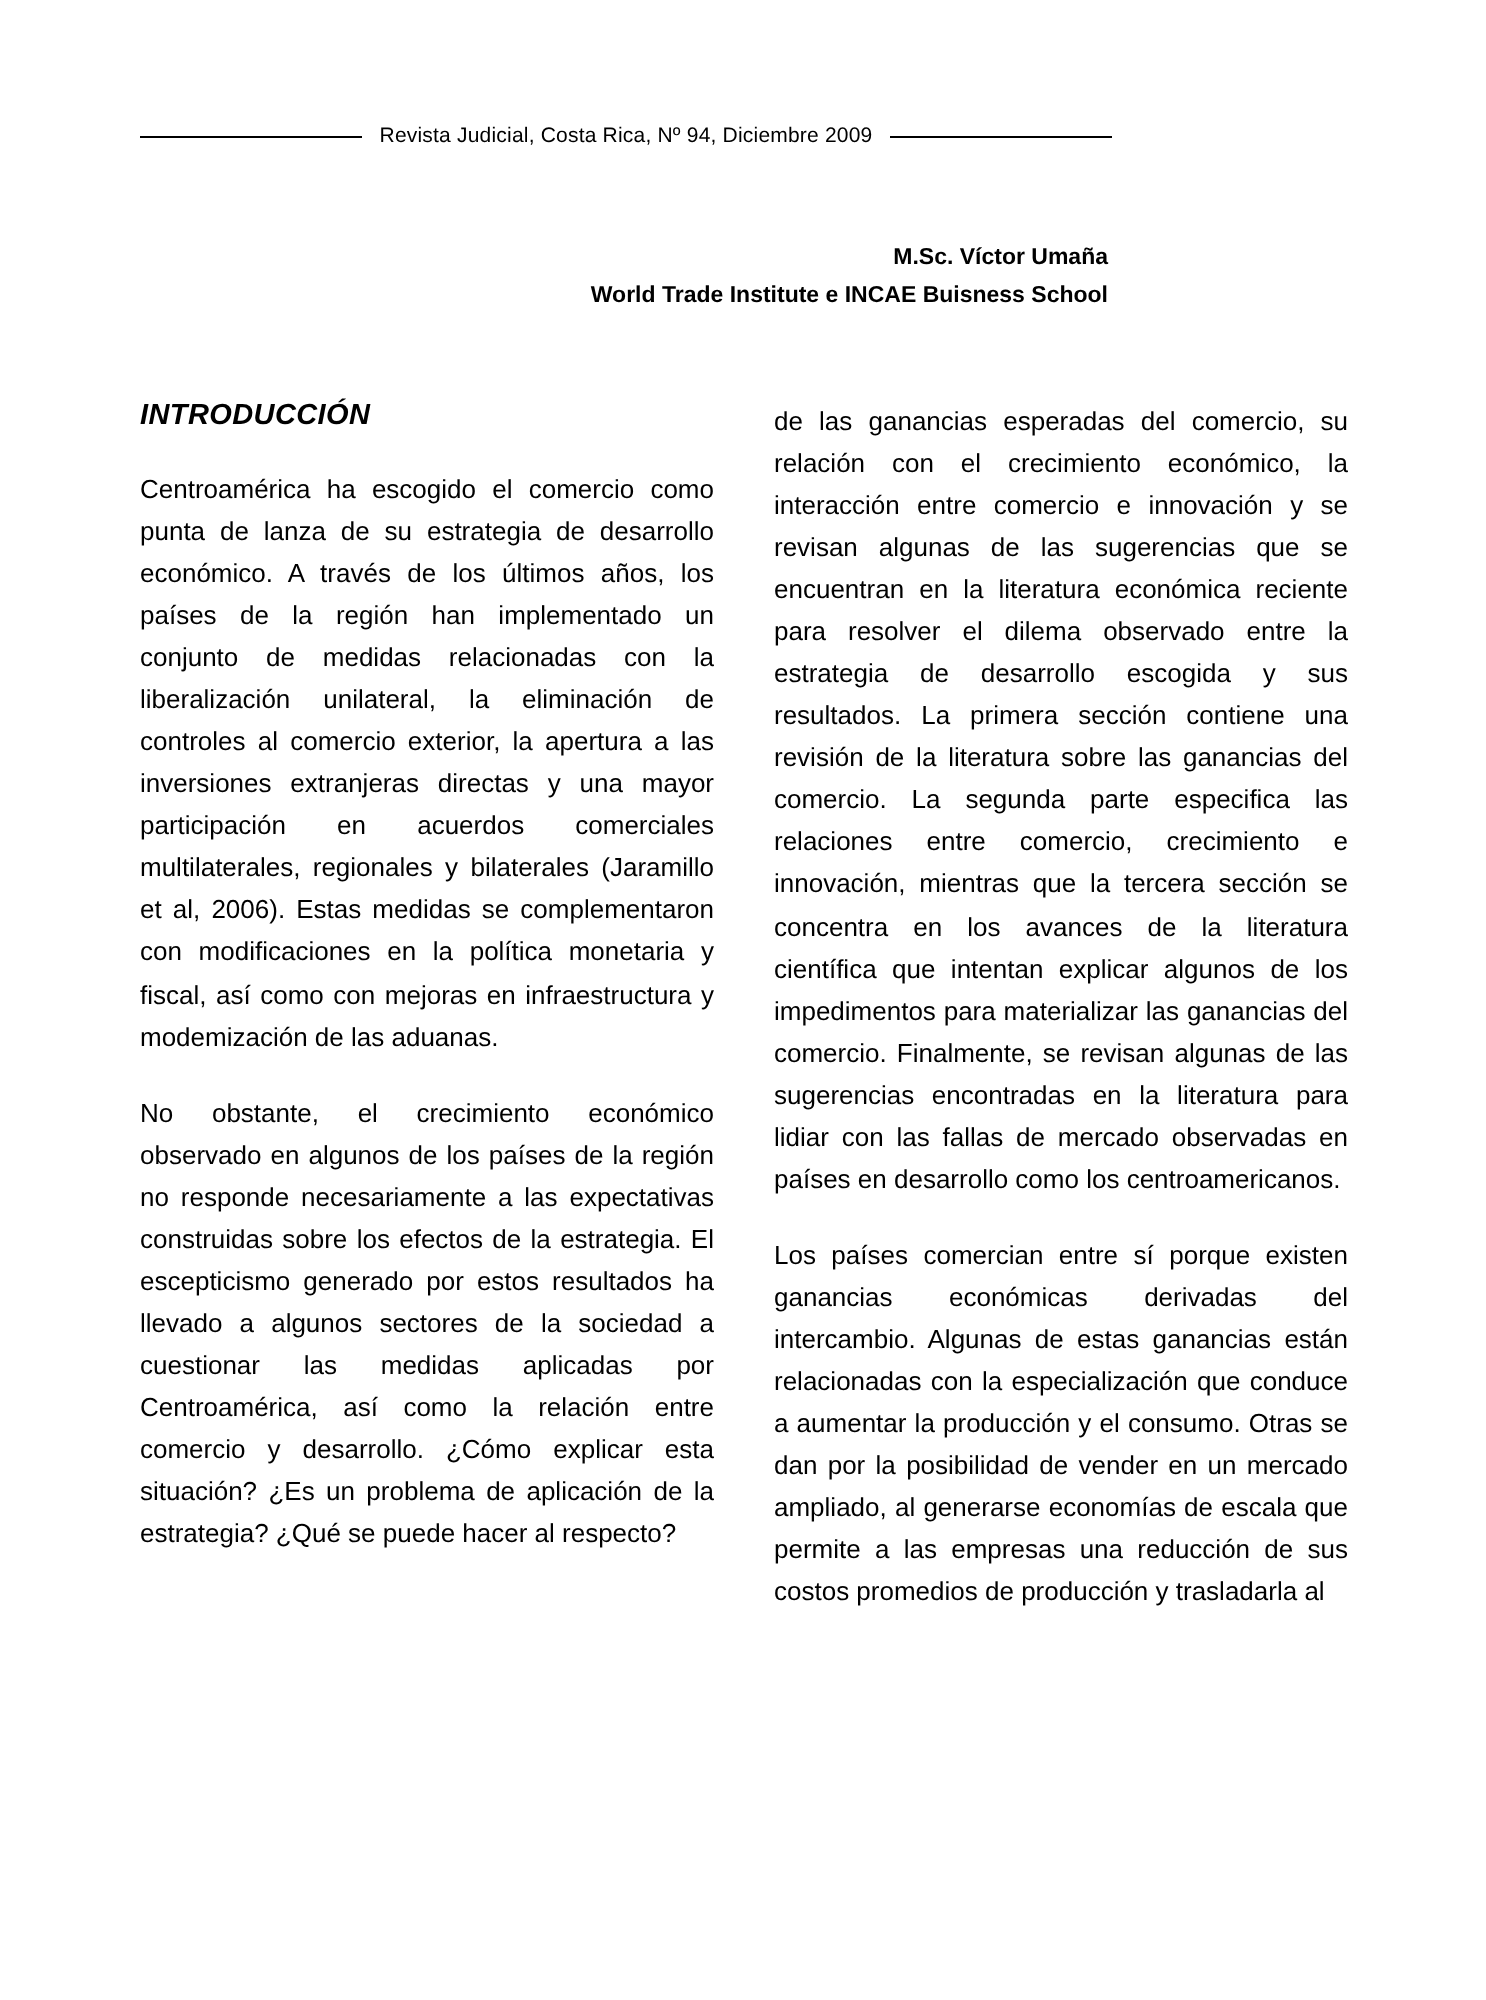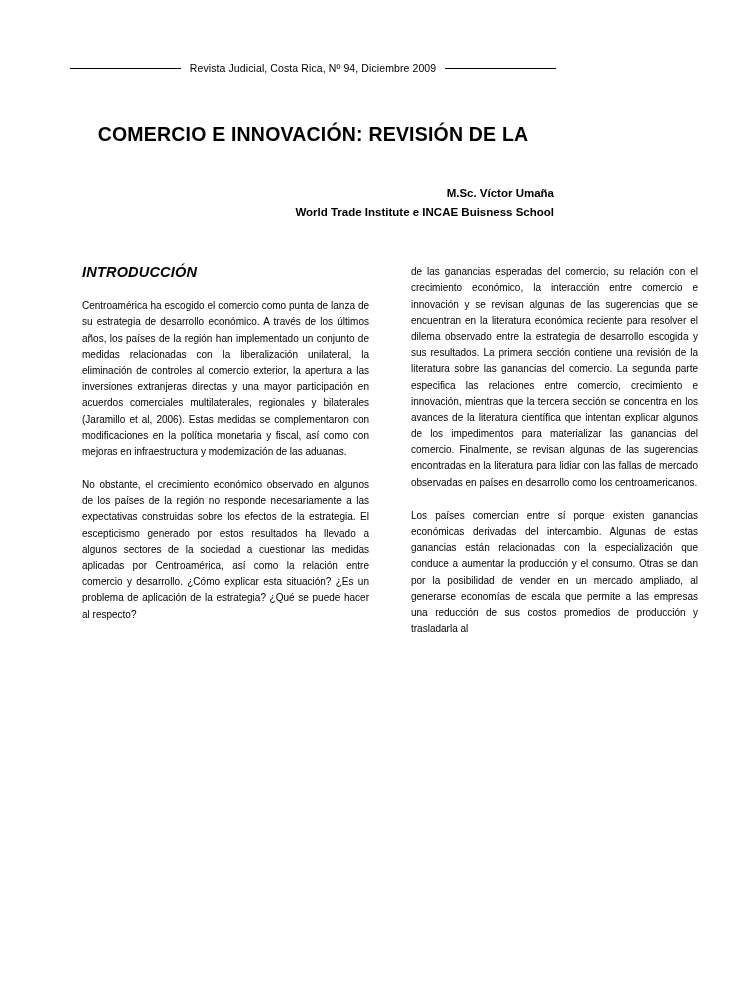--- a/index.html
+++ b/index.html
@@ -64,32 +64,31 @@
   }
   
   .columns {
     display: flex;
     gap: 30px;
     align-items: flex-start;
   }
   .col {
     width: 287px;
     flex: 0 0 287px;
-    margin-left: 12px;
   }
   .section-heading {
     font-size: 14.5px;
     font-weight: bold;
     font-style: italic;
     margin: 0 0 18px 0;
     letter-spacing: 0.2px;
   }
   p.para {
     margin: 0 0 17px 0;
-    font-size: 10px;
+    font-size: 13px;
     line-height: 1.62;
     text-align: justify;
     hyphens: none;
   }
   p.para:last-child {
     margin-bottom: 0;
   }
   p.question {
     text-align: left;
   }
@@ -99,21 +98,20 @@
 
 <div class="page">
 
   <div class="runhead">
     <span class="rule"></span>
     <span class="rh-text">Revista Judicial, Costa Rica, Nº 94, Diciembre 2009</span>
     <span class="rule"></span>
   </div>
 
   <h1 class="doc-title">
-    <span class="line">COMERCIO E INNOVACIÓN: REVISIÓN DE LA</span>
   </h1>
 
   <div class="byline">
     <div>M.Sc. Víctor Umaña</div>
     <div>World Trade Institute e INCAE Buisness School</div>
   </div>
 
   <div class="columns">
 
     <div class="col">

